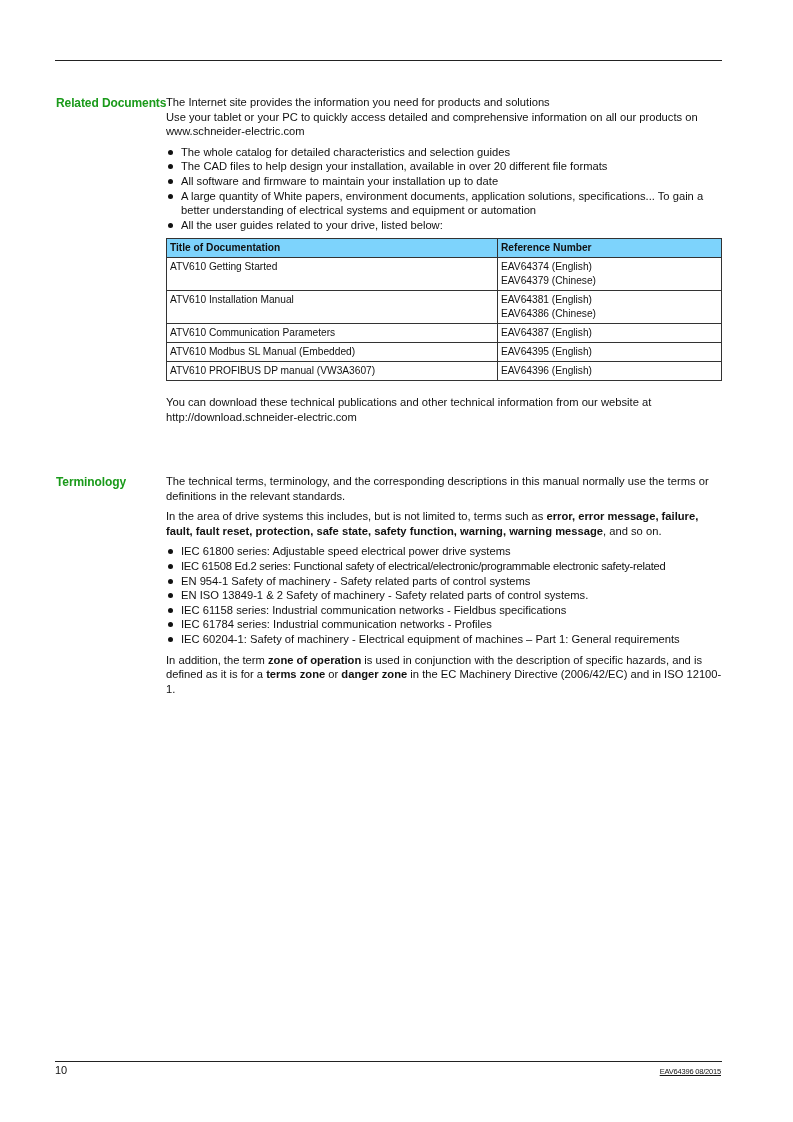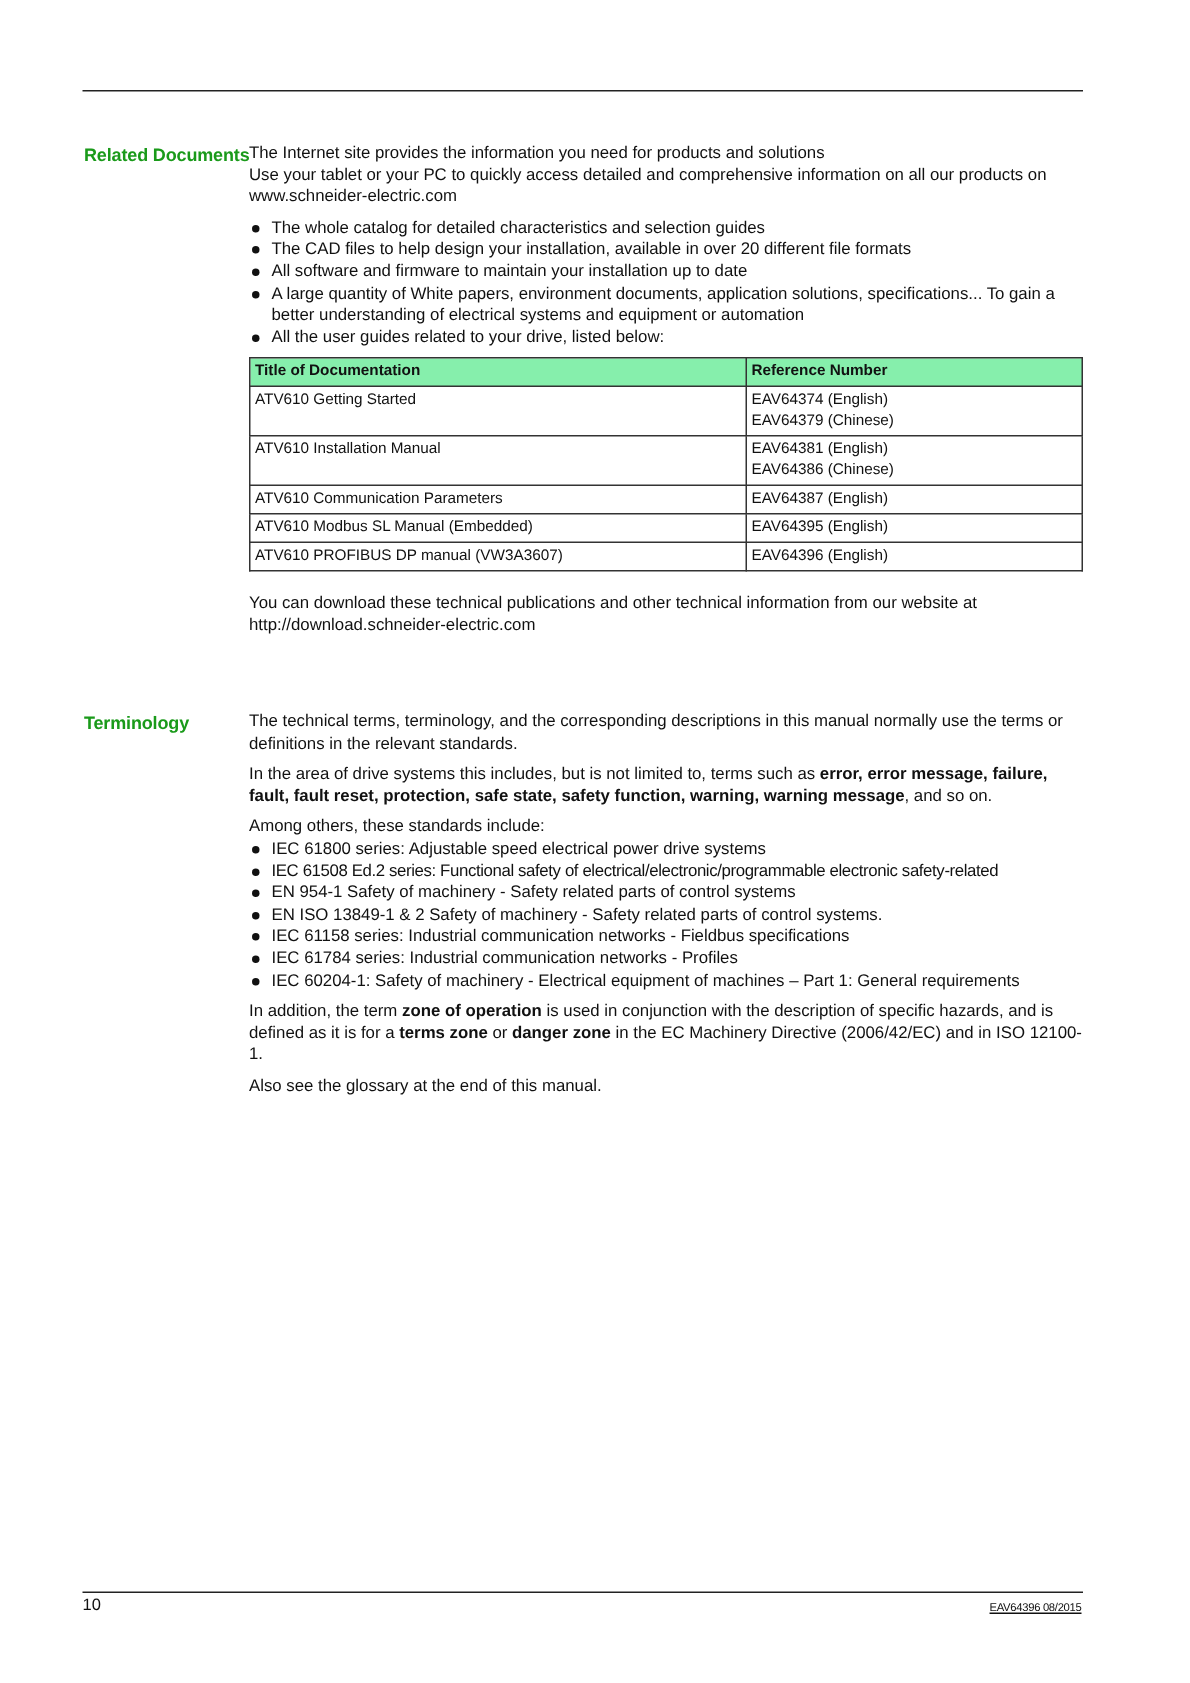--- a/index.html
+++ b/index.html
@@ -17,21 +17,21 @@
   .col { position: absolute; left: 166px; width: 560px; font-size: 11.2px; line-height: 14.6px; }
   p { margin: 0 0 6px 0; }
   ul { list-style: none; margin: 0 0 6px 0; padding: 0; }
   ul li { position: relative; padding-left: 15px; }
   ul li::before {
     content: ""; position: absolute; left: 2px; top: 5px; width: 5px; height: 5px;
     border-radius: 50%; background: #111;
   }
   table { border-collapse: collapse; width: 556px; font-size: 10.2px; margin: 6px 0 14px 0; }
   th, td { border: 1px solid #333; text-align: left; vertical-align: top; padding: 2px 3px; line-height: 14px; }
-  th { background: #86efac; font-weight: bold; }
+  th { background: #7dd3fc; font-weight: bold; }
   th.c1, td.c1 { width: 324px; }
   .footer-page { position: absolute; left: 55px; top: 1064px; font-size: 11px; }
   .footer-ref { position: absolute; right: 72px; top: 1067px; font-size: 7.5px; letter-spacing: -0.2px; text-decoration: underline; }
   b { font-weight: bold; }
 </style>
 </head>
 <body>
 
 <div class="rule top"></div>
 
@@ -86,29 +86,27 @@
   </table>
 
   <p>You can download these technical publications and other technical information from our website at http://download.schneider-electric.com</p>
 </div>
 
 <div class="heading" style="top:455px;">Terminology</div>
 
 <div class="col" style="top:474px;">
   <p>The technical terms, terminology, and the corresponding descriptions in this manual normally use the terms or definitions in the relevant standards.</p>
   <p><span>In the area of drive systems this includes, but is not limited to, terms such as </span><b>error, error message, failure, fault, fault reset, protection, safe state, safety function, warning, warning message</b><span>, and so on.</span></p>
-  <p style="margin-bottom:0">Among others, these standards include:</p>
   <ul>
     <li>IEC 61800 series: Adjustable speed electrical power drive systems</li>
     <li style="letter-spacing:-0.25px">IEC 61508 Ed.2 series: Functional safety of electrical/electronic/programmable electronic safety-related</li>
     <li>EN 954-1 Safety of machinery - Safety related parts of control systems</li>
     <li>EN ISO 13849-1 &amp; 2 Safety of machinery - Safety related parts of control systems.</li>
     <li>IEC 61158 series: Industrial communication networks - Fieldbus specifications</li>
     <li>IEC 61784 series: Industrial communication networks - Profiles</li>
     <li>IEC 60204-1: Safety of machinery - Electrical equipment of machines – Part 1: General requirements</li>
   </ul>
   <p><span>In addition, the term </span><b>zone of operation</b><span> is used in conjunction with the description of specific hazards, and is defined as it is for a </span><b>terms zone</b><span> or </span><b>danger zone</b><span> in the EC Machinery Directive (2006/42/EC) and in ISO 12100-1.</span></p>
-  <p>Also see the glossary at the end of this manual.</p>
 </div>
 
 <div class="rule bottom"></div>
 <div class="footer-page">10</div>
 <div class="footer-ref">EAV64396 08/2015</div>
 
 </body></html>

